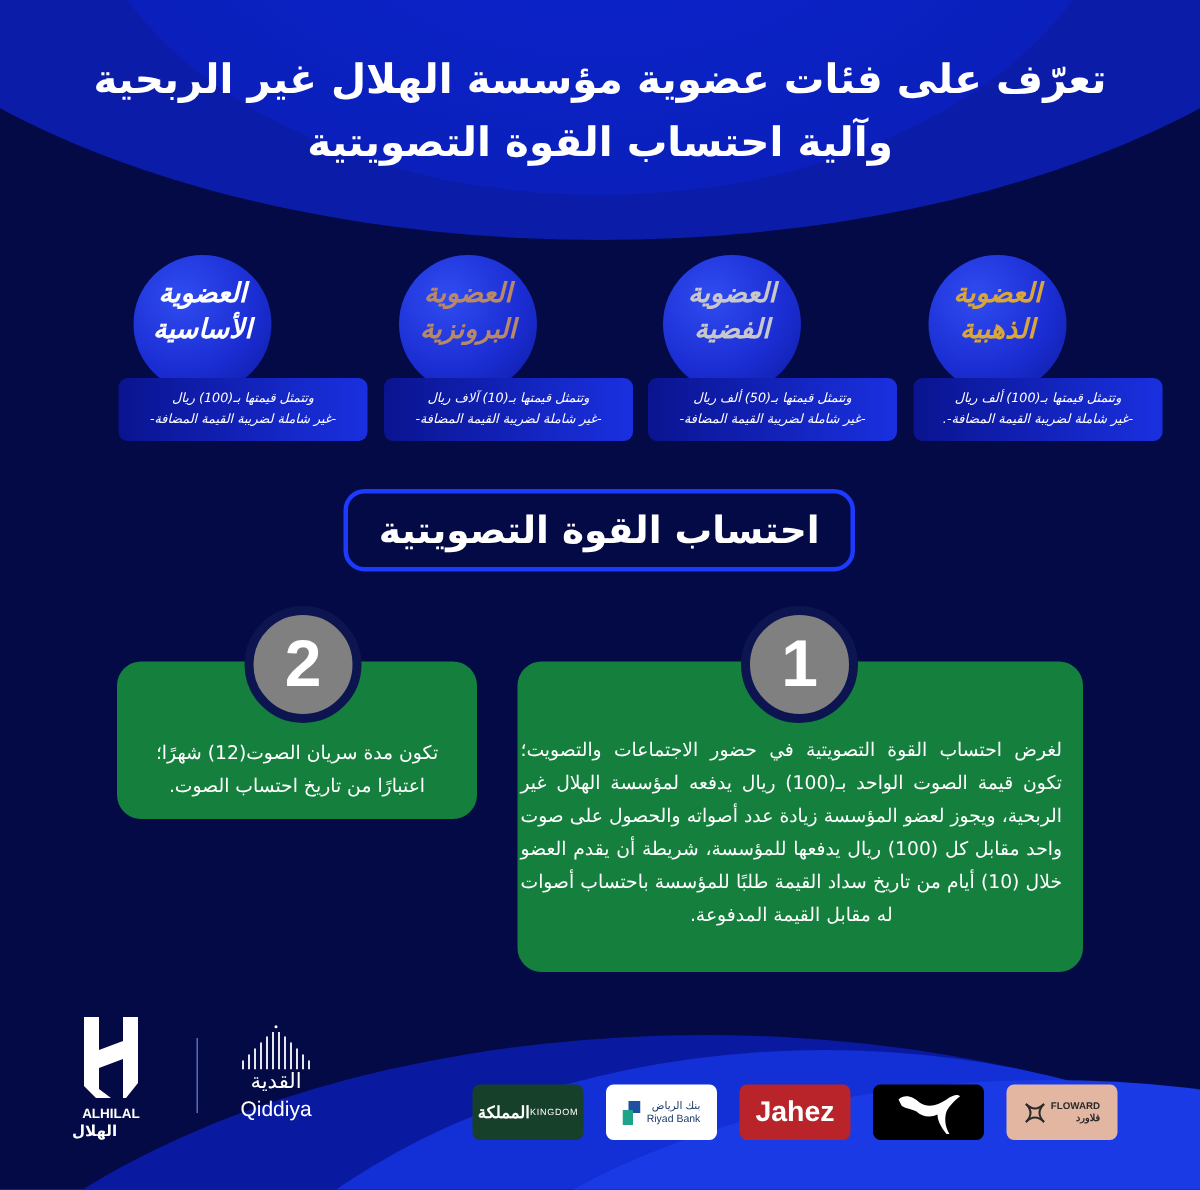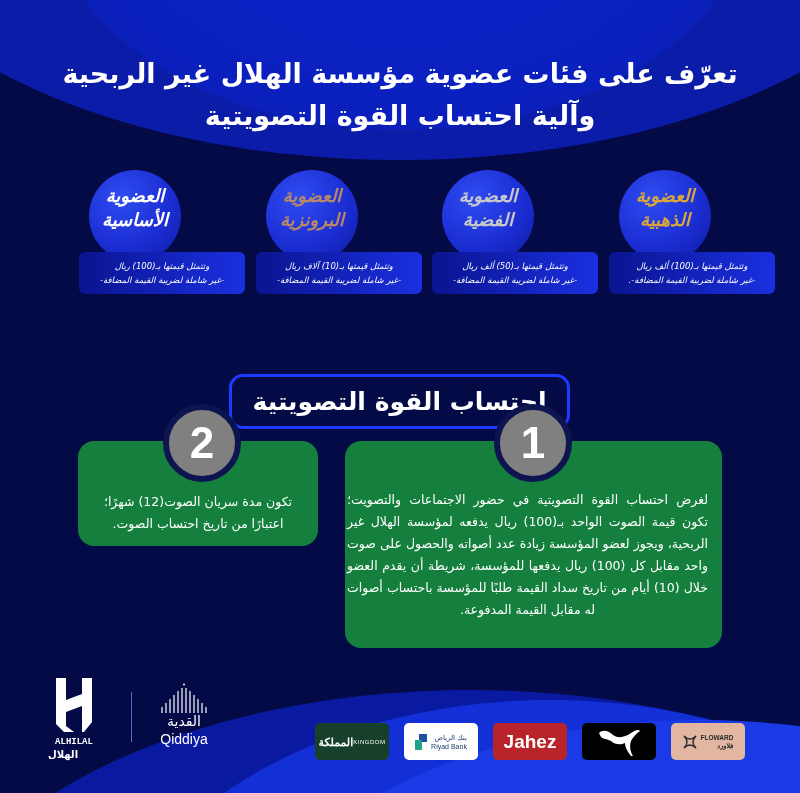--- a/index.html
+++ b/index.html
@@ -30,21 +30,20 @@
   .bg-bottom-3 {
     width: 900px; height: 500px; left: 250px; top: 720px;
     background: #1a3ae6;
   }
 
   .title {
     position: absolute; left: 0; top: 33px; width: 800px;
     text-align: center; direction: rtl;
     font-size: 27px; font-weight: bold; line-height: 42px;
     color: #ffffff;
-    margin-top: 20px;
   }
 
   .tiers { position: absolute; left: 52px; top: 170px; width: 696px; height: 124px; direction: rtl; }
   .tier {
     position: absolute; top: 0; width: 166px; height: 124px; font-style: italic;
   }
   .tier-circle {
     position: absolute; left: 50%; top: 0; transform: translateX(-50%);
     width: 92px; height: 92px; border-radius: 50%;
     background: radial-gradient(circle at 35% 30%, #2f4cf0 0%, #1b2ed4 55%, #0d1aa0 100%);
@@ -60,21 +59,21 @@
     text-align: center; font-size: 8.5px; line-height: 14px; padding-top: 7px;
     direction: rtl;
     margin-left: 27px;
   }
 
   .section-title {
     position: absolute; left: 229px; top: 326px; width: 341px; height: 55px;
     border: 3px solid #1c3bff; border-radius: 14px;
     background: #030a45;
     text-align: center; direction: rtl;
-    font-size: 25px; font-weight: bold; line-height: 49px; margin-top: 48px;
+    font-size: 25px; font-weight: bold; line-height: 49px;
   }
 
   .step-card {
     position: absolute; background: #15803d; border-radius: 16px;
     direction: rtl; text-align: center; color: #fff;
   }
   .step-1 { left: 345px; top: 441px; width: 377px; height: 207px; }
   .step-2 { left: 78px; top: 441px; width: 240px; height: 105px; }
   .step-text { font-size: 12.5px; line-height: 22px; }
   .step-1 .step-text { position: absolute; left: 2px; right: 14px; top: 48px; text-align: justify; text-align-last: center; }
@@ -84,21 +83,21 @@
     position: absolute; width: 78px; height: 78px; border-radius: 50%;
     background: #808080; border: 6px solid #0c1550;
     font-size: 44px; font-weight: bold; line-height: 66px; text-align: center;
     color: #ffffff; font-family: "Liberation Sans", sans-serif;
   }
   .num-1 { left: 494px; top: 404px; }
   .num-2 { left: 163px; top: 404px; }
 
   .logo-alhilal { position: absolute; left: 48px; top: 676px; width: 52px; height: 86px; }
   .alhilal-mark { position: absolute; left: 6px; top: 0; width: 40px; height: 58px; }
-  .alhilal-en { position: absolute; left: 0; top: 61px; width: 52px; text-align: center; font-size: 9px; font-weight: bold; font-family: Liberation Mono, monospace; }
+  .alhilal-en { position: absolute; left: 0; top: 61px; width: 52px; text-align: center; font-size: 9px; font-weight: bold; font-family: Liberation Sans, sans-serif; }
   .alhilal-ar { position: absolute; left: 0; top: 73px; width: 52px; text-align: left; font-size: 10px; font-weight: bold; direction: rtl; }
   .logo-divider { position: absolute; left: 131px; top: 692px; width: 1px; height: 50px; background: #5a6ac0; }
   .logo-qiddiya { position: absolute; left: 148px; top: 683px; width: 72px; height: 70px; }
   .qiddiya-mark { position: absolute; left: 10px; top: 0; width: 52px; height: 30px; }
   .qiddiya-ar { position: absolute; left: 0; top: 30px; width: 72px; text-align: center; font-size: 14px; direction: rtl; }
   .qiddiya-en { position: absolute; left: 0; top: 48px; width: 72px; text-align: center; font-size: 14px; font-family: "Liberation Sans", sans-serif; }
 
   .sponsors { position: absolute; left: 315px; top: 723px; width: 432px; height: 37px; }
   .sponsor {
     position: absolute; top: 0; width: 74px; height: 37px; border-radius: 5px;

